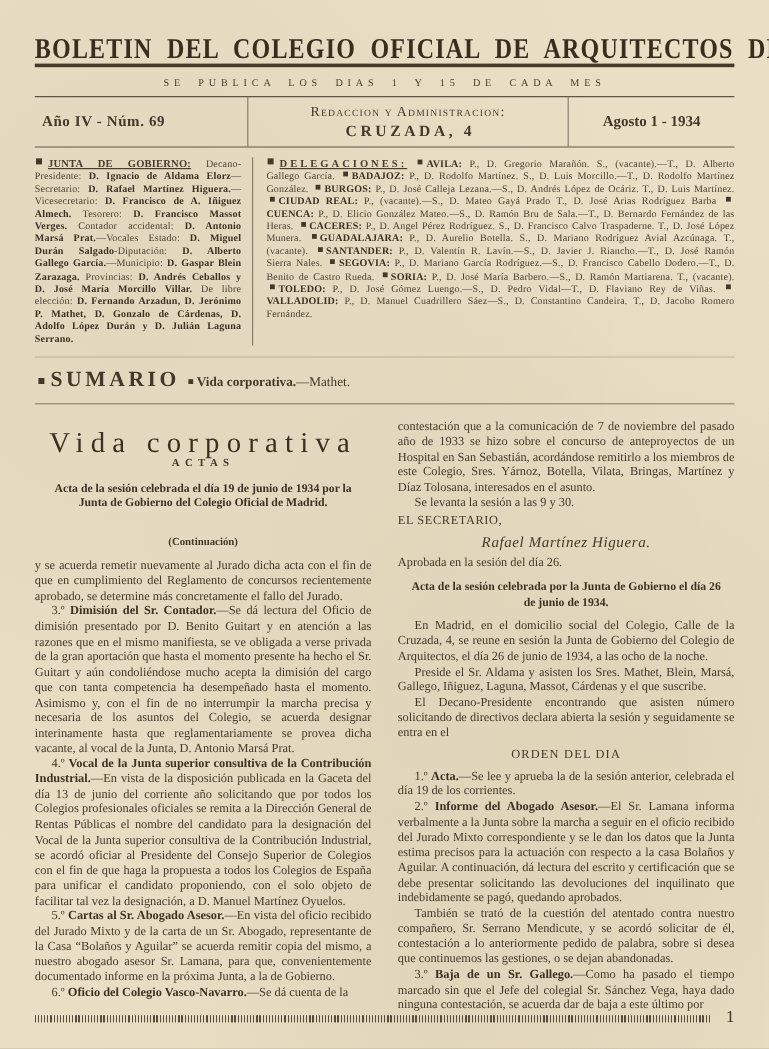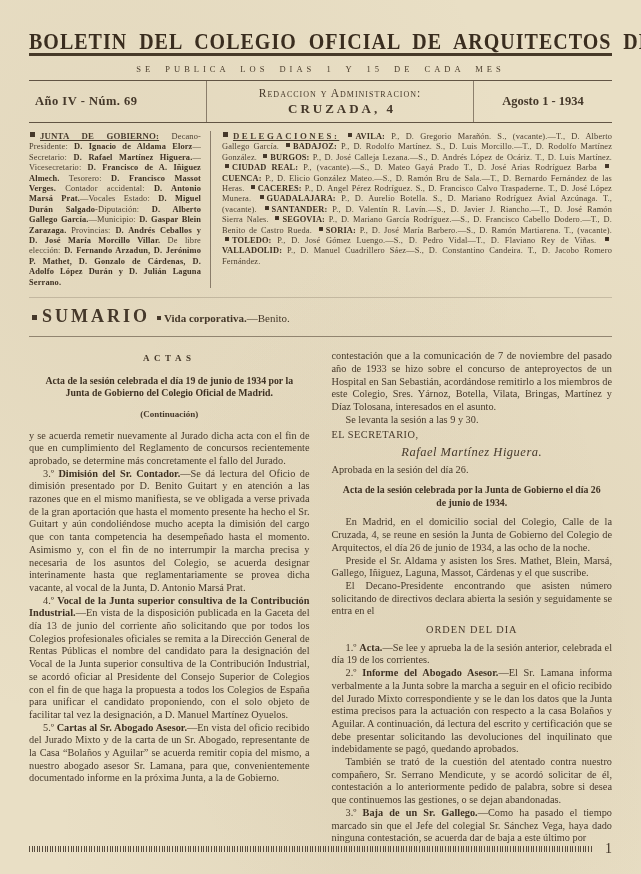--- a/index.html
+++ b/index.html
@@ -77,21 +77,21 @@
     margin:14px 0 2px;font-size:24px;font-weight:normal;
     letter-spacing:6px;text-align:center;color:#3c2f21;white-space:nowrap;
   }
   .actas{text-align:center;font-size:9px;font-weight:bold;letter-spacing:4.5px;margin:2px 0 10px;}
   .blk{margin:0;text-indent:14px;}
   .blk.ni{text-indent:0;}
   .blk.center{text-indent:0;text-align:left;margin-top:3px;letter-spacing:.5px;}
   .blk.signature{text-indent:0;text-align:center;font-style:italic;font-size:12.5px;margin:4px 0 5px;letter-spacing:.5px;}
   .blk.acta-heading{text-indent:0;text-align:center;font-weight:bold;font-size:9.8px;line-height:12.5px;margin:8px 8px 7px;color:#3e3123;}
   .blk.orden{text-indent:0;text-align:center;letter-spacing:1px;margin:6px 0 5px;}
-  .blk.cont{text-indent:0;text-align:center;font-size:9px;font-weight:bold;margin:8px 0 9px;}
+  .blk.cont{text-indent:0;text-align:center;font-size:9px;font-weight:bold;margin:18px 0 9px;}
   .blk .b{color:#3e3123;}
 
   
   .footer{
     position:absolute;left:29px;right:29px;bottom:17px;
     display:flex;align-items:center;gap:13px;
   }
   .barcode{
     flex:1;height:6px;opacity:.85;
     background:repeating-linear-gradient(90deg,#3e3226 0 1px,transparent 1px 2.6px);
@@ -121,33 +121,35 @@
       <div class="junta">
         <span class="sq"></span><span class="dir-header">JUNTA DE GOBIERNO:</span><span><span> Decano-Presidente: </span><span class="b">D. Ignacio de Aldama Elorz</span><span>—Secretario: </span><span class="b">D. Rafael Martínez Higuera.</span><span>—Vicesecretario: </span><span class="b">D. Francisco de A. Iñiguez Almech.</span><span> Tesorero: </span><span class="b">D. Francisco Massot Verges.</span><span> Contador accidental: </span><span class="b">D. Antonio Marsá Prat.</span><span>—Vocales Estado: </span><span class="b">D. Miguel Durán Salgado</span><span>-Diputación: </span><span class="b">D. Alberto Gallego García.</span><span>—Municipio: </span><span class="b">D. Gaspar Blein Zarazaga.</span><span> Provincias: </span><span class="b">D. Andrés Ceballos y D. José María Morcillo Villar.</span><span> De libre elección: </span><span class="b">D. Fernando Arzadun, D. Jerónimo P. Mathet, D. Gonzalo de Cárdenas, D. Adolfo López Durán y D. Julián Laguna Serrano.</span></span>
       </div>
       <div class="delegaciones">
         <span class="sq"></span><span class="dir-header spread">DELEGACIONES:</span> <span><span class="sq sq-sm"></span><span class="b">AVILA:</span><span> P., D. Gregorio Marañón. S., (vacante).—T., D. Alberto Gallego García. </span><span class="sq sq-sm"></span><span class="b">BADAJOZ:</span><span> P., D. Rodolfo Martínez. S., D. Luis Morcillo.—T., D. Rodolfo Martínez González. </span><span class="sq sq-sm"></span><span class="b">BURGOS:</span><span> P., D. José Calleja Lezana.—S., D. Andrés López de Ocáriz. T., D. Luis Martínez. </span><span class="sq sq-sm"></span><span class="b">CIUDAD REAL:</span><span> P., (vacante).—S., D. Mateo Gayá Prado T., D. José Arias Rodríguez Barba </span><span class="sq sq-sm"></span><span class="b">CUENCA:</span><span> P., D. Elicio González Mateo.—S., D. Ramón Bru de Sala.—T., D. Bernardo Fernández de las Heras. </span><span class="sq sq-sm"></span><span class="b">CACERES:</span><span> P., D. Angel Pérez Rodríguez. S., D. Francisco Calvo Traspaderne. T., D. José López Munera. </span><span class="sq sq-sm"></span><span class="b">GUADALAJARA:</span><span> P., D. Aurelio Botella. S., D. Mariano Rodríguez Avial Azcúnaga. T., (vacante). </span><span class="sq sq-sm"></span><span class="b">SANTANDER:</span><span> P., D. Valentín R. Lavín.—S., D. Javier J. Riancho.—T., D. José Ramón Sierra Nales. </span><span class="sq sq-sm"></span><span class="b">SEGOVIA:</span><span> P., D. Mariano García Rodríguez.—S., D. Francisco Cabello Dodero.—T., D. Benito de Castro Rueda. </span><span class="sq sq-sm"></span><span class="b">SORIA:</span><span> P., D. José María Barbero.—S., D. Ramón Martiarena. T., (vacante). </span><span class="sq sq-sm"></span><span class="b">TOLEDO:</span><span> P., D. José Gómez Luengo.—S., D. Pedro Vidal—T., D. Flaviano Rey de Viñas. </span><span class="sq sq-sm"></span><span class="b">VALLADOLID:</span><span> P., D. Manuel Cuadrillero Sáez—S., D. Constantino Candeira. T., D. Jacobo Romero Fernández. </span></span>
       </div>
     </div>
   </header>
 
   <div class="sumario">
-    <span class="sq"></span><span class="sumario-label b">SUMARIO</span><span class="sq sq-sm"></span><span class="b">Vida corporativa.</span><span>—Benito.</span>
+    <span class="sq"></span><span class="sumario-label b">SUMARIO</span><span class="sq sq-sm"></span><span class="b">Vida corporativa.</span><span>—Mathet.</span>
   </div>
 
   <main class="body-cols">
     <section class="col col-left">
+      <h2 class="vida-title">Vida corporativa</h2>
       <div class="actas">ACTAS</div>
       <div>
           <p class="blk acta-heading"><span>Acta de la sesión celebrada el día 19 de junio de 1934 por la Junta de Gobierno del Colegio Oficial de Madrid.</span></p>
           <p class="blk cont"><span>(Continuación)</span></p>
           <p class="blk p ni"><span>y se acuerda remetir nuevamente al Jurado dicha acta con el fin de que en cumplimiento del Reglamento de concursos recientemente aprobado, se determine más concretamente el fallo del Jurado.</span></p>
           <p class="blk p"><span>3.º </span><span class="b">Dimisión del Sr. Contador.</span><span>—Se dá lectura del Oficio de dimisión presentado por D. Benito Guitart y en atención a las razones que en el mismo manifiesta, se ve obligada a verse privada de la gran aportación que hasta el momento presente ha hecho el Sr. Guitart y aún condoliéndose mucho acepta la dimisión del cargo que con tanta competencia ha desempeñado hasta el momento. Asimismo y, con el fin de no interrumpir la marcha precisa y necesaria de los asuntos del Colegio, se acuerda designar interinamente hasta que reglamentariamente se provea dicha vacante, al vocal de la Junta, D. Antonio Marsá Prat.</span></p>
           <p class="blk p"><span>4.º </span><span class="b">Vocal de la Junta superior consultiva de la Contribución Industrial.</span><span>—En vista de la disposición publicada en la Gaceta del día 13 de junio del corriente año solicitando que por todos los Colegios profesionales oficiales se remita a la Dirección General de Rentas Públicas el nombre del candidato para la designación del Vocal de la Junta superior consultiva de la Contribución Industrial, se acordó oficiar al Presidente del Consejo Superior de Colegios con el fin de que haga la propuesta a todos los Colegios de España para unificar el candidato proponiendo, con el solo objeto de facilitar tal vez la designación, a D. Manuel Martínez Oyuelos.</span></p>
           <p class="blk p"><span>5.º </span><span class="b">Cartas al Sr. Abogado Asesor.</span><span>—En vista del oficio recibido del Jurado Mixto y de la carta de un Sr. Abogado, representante de la Casa “Bolaños y Aguilar” se acuerda remitir copia del mismo, a nuestro abogado asesor Sr. Lamana, para que, convenientemente documentado informe en la próxima Junta, a la de Gobierno.</span></p>
+          <p class="blk p"><span>6.º </span><span class="b">Oficio del Colegio Vasco-Navarro.</span><span>—Se dá cuenta de la</span></p>
         </div>
     </section>
     <section class="col col-right">
       <div>
           <p class="blk p ni"><span>contestación que a la comunicación de 7 de noviembre del pasado año de 1933 se hizo sobre el concurso de anteproyectos de un Hospital en San Sebastián, acordándose remitirlo a los miembros de este Colegio, Sres. Yárnoz, Botella, Vilata, Bringas, Martínez y Díaz Tolosana, interesados en el asunto.</span></p>
           <p class="blk p"><span>Se levanta la sesión a las 9 y 30.</span></p>
           <p class="blk center"><span>EL SECRETARIO,</span></p>
           <p class="blk signature"><span>Rafael Martínez Higuera.</span></p>
           <p class="blk p ni"><span>Aprobada en la sesión del día 26.</span></p>
           <p class="blk acta-heading"><span>Acta de la sesión celebrada por la Junta de Gobierno el día 26 de junio de 1934.</span></p>

